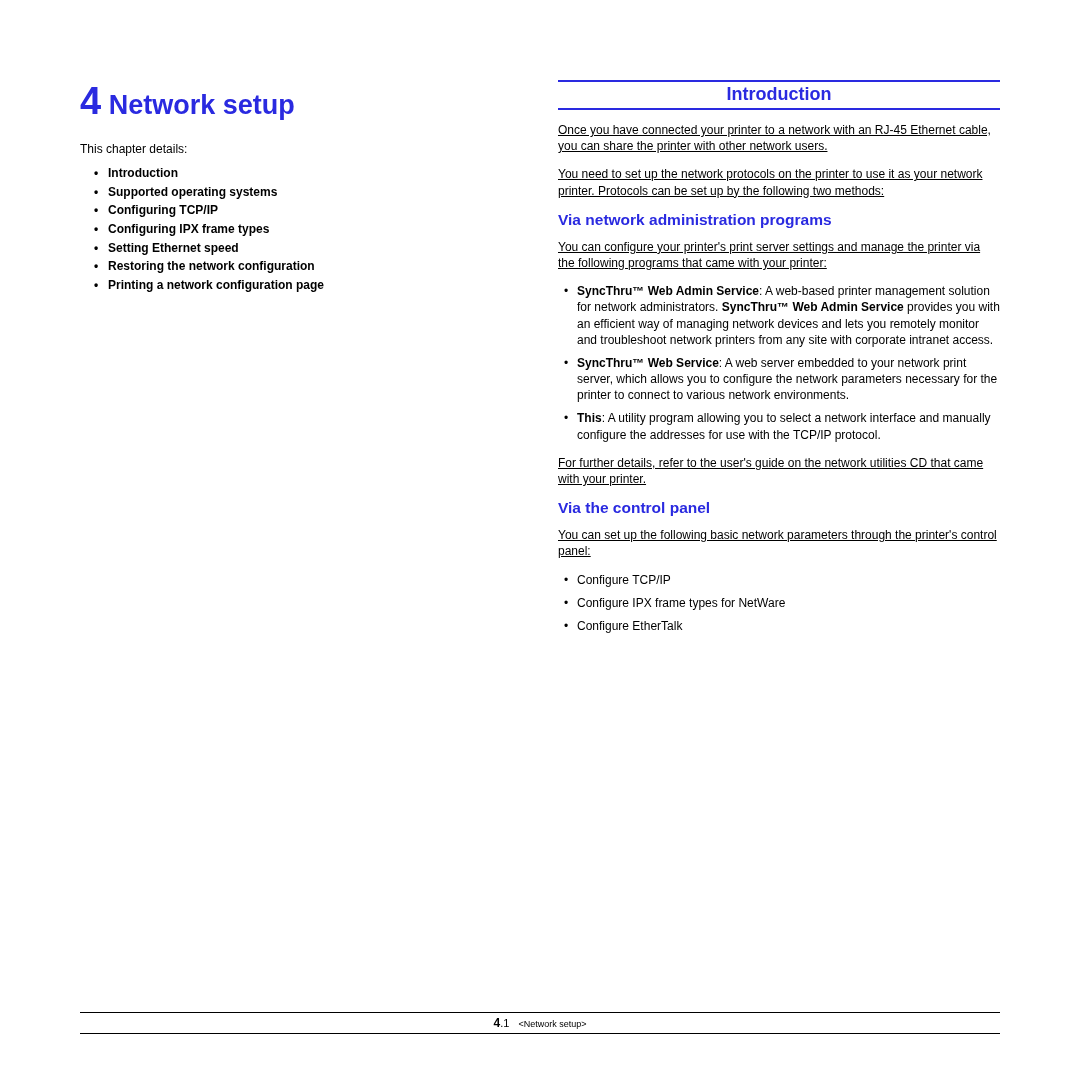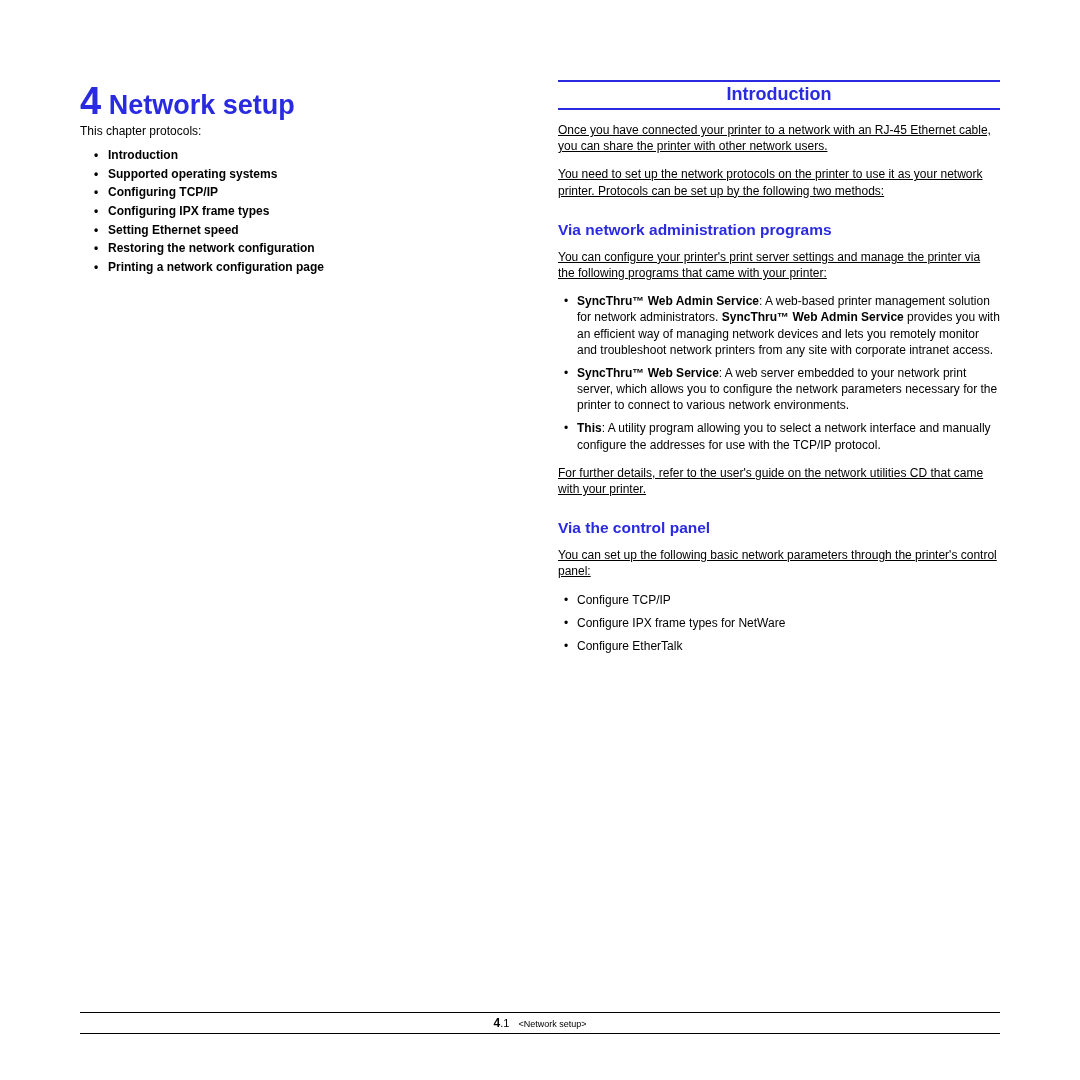--- a/index.html
+++ b/index.html
@@ -16,20 +16,21 @@
     gap: 36px;
   }
   .col {
     flex: 1;
     min-width: 0;
   }
   .chapter-title {
     font-size: 27px;
     font-weight: bold;
     color: #2a2ae0;
+    margin-bottom: 18px;
   }
   .chapter-title .num {
     font-size: 38px;
   }
   .intro-para {
     font-size: 12px;
     line-height: 1.35;
     color: #000;
     margin-bottom: 14px;
   }
@@ -70,21 +71,21 @@
   .body-para {
     font-size: 12px;
     line-height: 1.35;
     margin-bottom: 12px;
     text-decoration: underline;
   }
   .subheading {
     font-size: 15.5px;
     font-weight: bold;
     color: #2a2ae0;
-    margin-top: 22px;
+    margin-top: 12px;
     margin-bottom: 10px;
   }
   .bullet-list {
     list-style: none;
     padding-left: 6px;
     margin-bottom: 12px;
   }
   .bullet-list li {
     font-size: 12px;
     line-height: 1.35;
@@ -114,21 +115,21 @@
 </style>
 </head>
 <body>
 
 <div class="content">
   <div class="col">
     <div class="chapter-title">
       <span class="num">4</span>
       <span>Network setup</span>
     </div>
-    <p class="includes-line">This chapter protocols:</p>
+    <p class="includes-line">This chapter details:</p>
     <ul class="toc-list">
       <li>Introduction</li>
       <li>Supported operating systems</li>
       <li>Configuring TCP/IP</li>
       <li>Configuring IPX frame types</li>
       <li>Setting Ethernet speed</li>
       <li>Restoring the network configuration</li>
       <li>Printing a network configuration page</li>
     </ul>
   </div>

